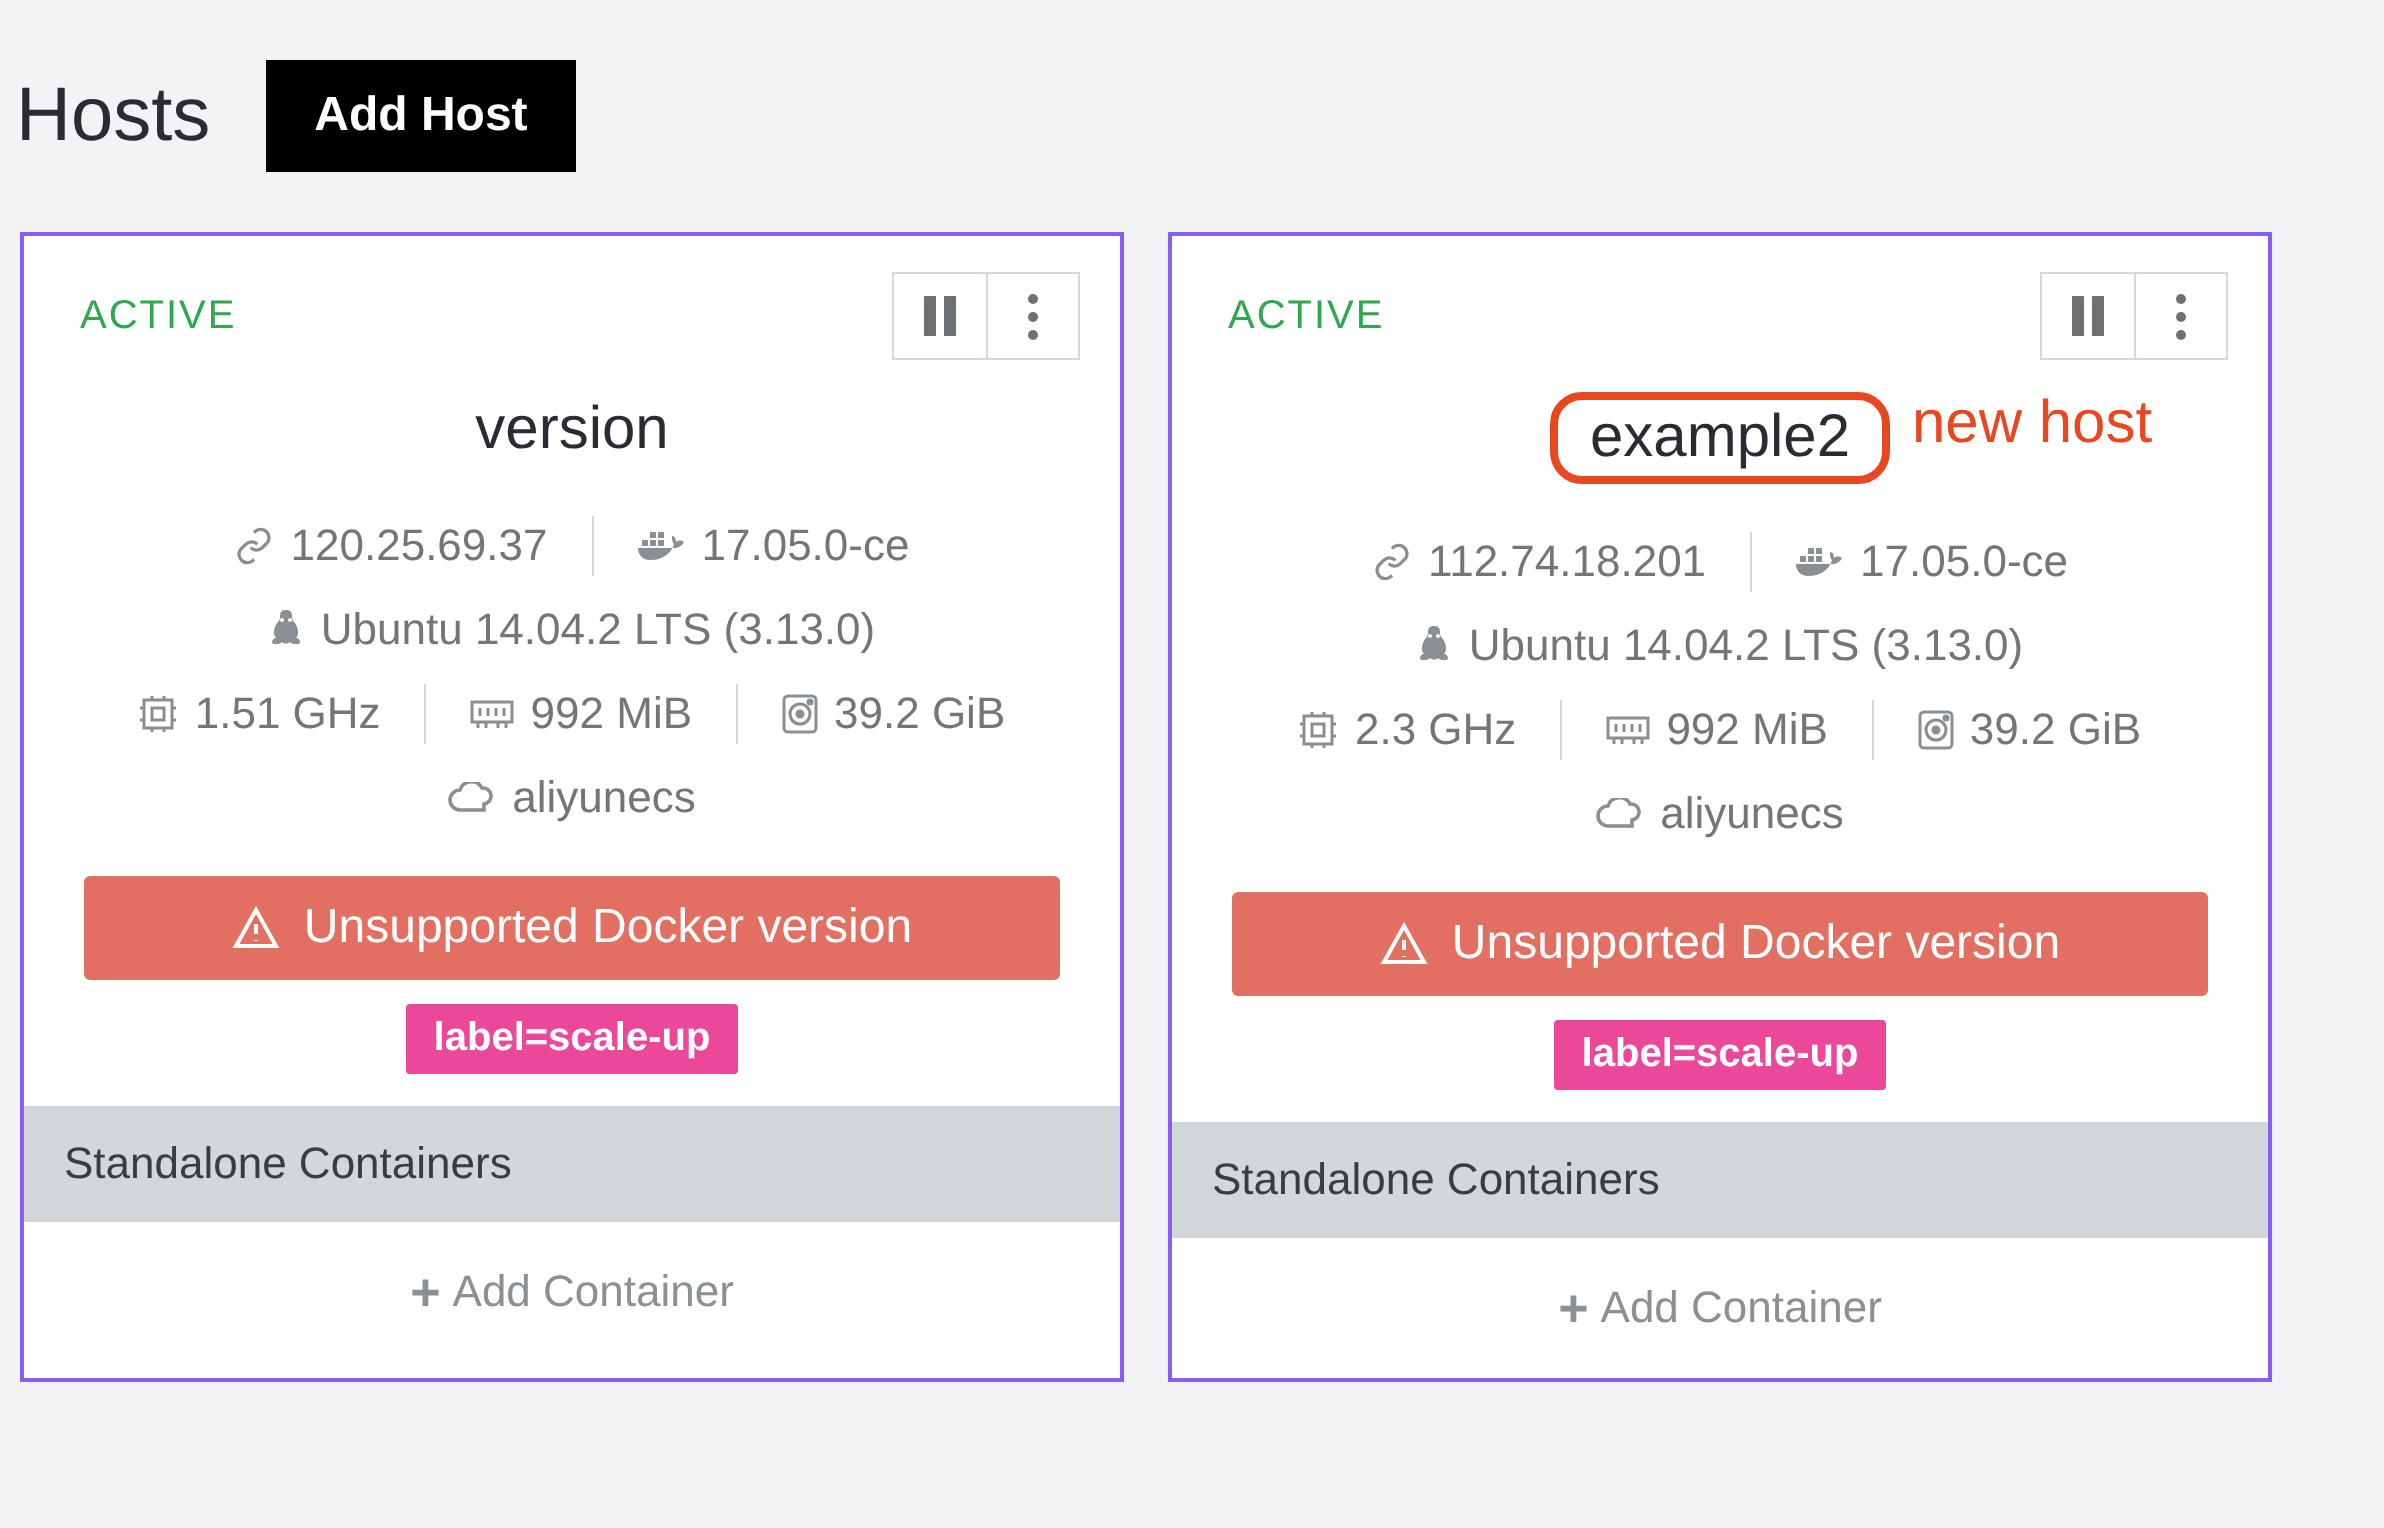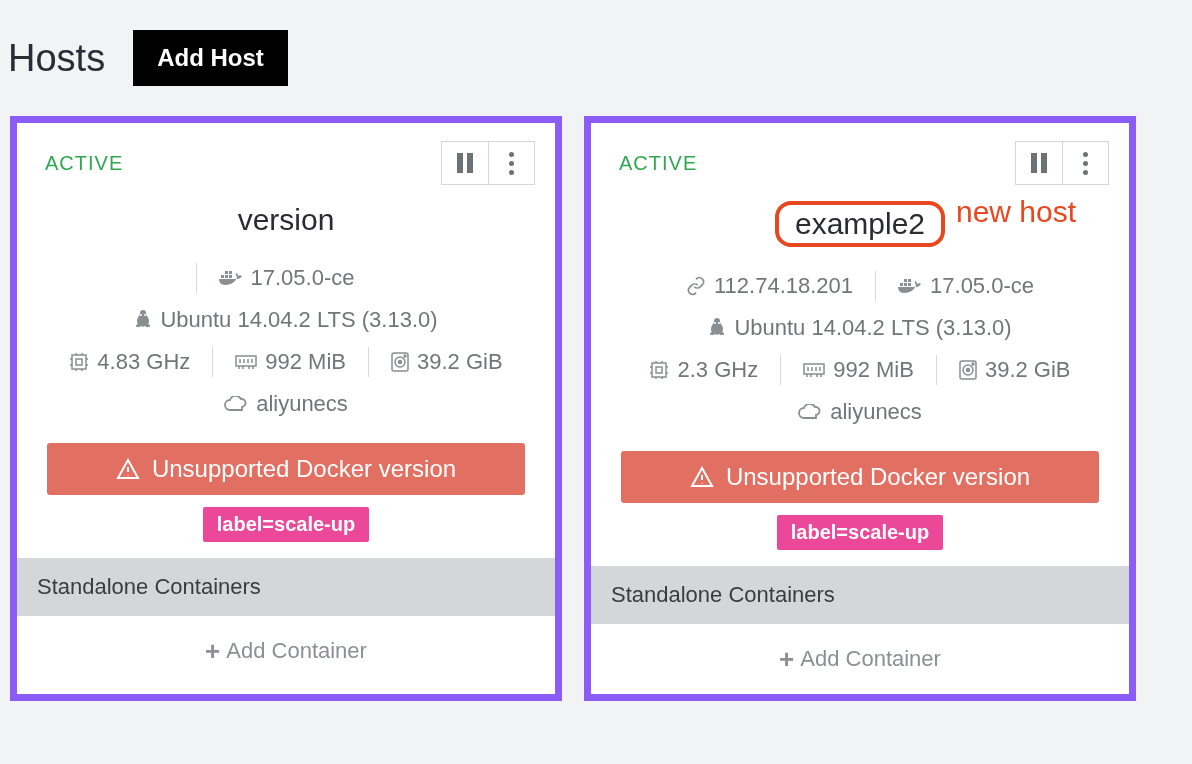--- a/index.html
+++ b/index.html
@@ -31,21 +31,21 @@
     cursor: pointer;
   }
   .cards-row {
     display: flex;
     gap: 22px;
     padding: 0 10px;
     position: relative;
   }
   .card {
     background: #fff;
-    border: 7px solid #8b5cf6;
+    border: 2px solid #8b5cf6;
     width: 552px;
   }
   .card-top {
     display: flex;
     justify-content: space-between;
     align-items: center;
     padding: 18px 20px 10px 28px;
   }
   .status-active {
     color: #2fa84f;
@@ -188,20 +188,29 @@
               <span></span>
               <span></span>
             </span>
         </div>
       </div>
     </div>
     <div class="host-name-wrap">
       <span class="host-name">version</span>
     </div>
     <div class="info-row">
+      <div class="info-cell">
+        <span class="i">
+          <svg width="20" height="20" viewBox="0 0 24 24" fill="none" stroke="#8a8f93" stroke-width="2">
+              <path d="M10 13a5 5 0 0 0 7 0l3-3a5 5 0 0 0-7-7l-1 1"></path>
+              <path d="M14 11a5 5 0 0 0-7 0l-3 3a5 5 0 0 0 7 7l1-1"></path>
+            </svg>
+        </span>
+        <span>120.25.69.37</span>
+      </div>
       <div class="sep"></div>
       <div class="info-cell">
         <span class="i">
           <svg width="24" height="18" viewBox="0 0 24 18" fill="#8a8f93">
               <rect x="2" y="6" width="3" height="3"></rect>
               <rect x="6" y="6" width="3" height="3"></rect>
               <rect x="10" y="6" width="3" height="3"></rect>
               <rect x="6" y="2" width="3" height="3"></rect>
               <rect x="10" y="2" width="3" height="3"></rect>
               <path d="M0 10 h18 c2 0 4-1 5-3 c-1-1-3-1-4 0 c0-2-1-3-2-3 c0 2 0 3 1 4 c-1 4-5 8-12 8 C2 16 0 13 0 10z"></path>
@@ -222,21 +231,21 @@
     </div>
     <div class="info-row">
       <div class="info-cell">
         <span class="i">
           <svg width="20" height="20" viewBox="0 0 20 20" fill="none" stroke="#8a8f93" stroke-width="1.5">
               <rect x="3" y="3" width="14" height="14"></rect>
               <rect x="7" y="7" width="6" height="6"></rect>
               <path d="M1 7h2M1 13h2M17 7h2M17 13h2M7 1v2M13 1v2M7 17v2M13 17v2"></path>
             </svg>
         </span>
-        <span>4.83 GHz</span>
+        <span>1.51 GHz</span>
       </div>
       <div class="sep"></div>
       <div class="info-cell">
         <span class="i">
           <svg width="22" height="16" viewBox="0 0 22 16" fill="none" stroke="#8a8f93" stroke-width="1.5">
               <rect x="1" y="2" width="20" height="10"></rect>
               <path d="M4 12v3M8 12v3M14 12v3M18 12v3M5 5v4M9 5v4M13 5v4M17 5v4"></path>
             </svg>
         </span>
         <span>992 MiB</span>

